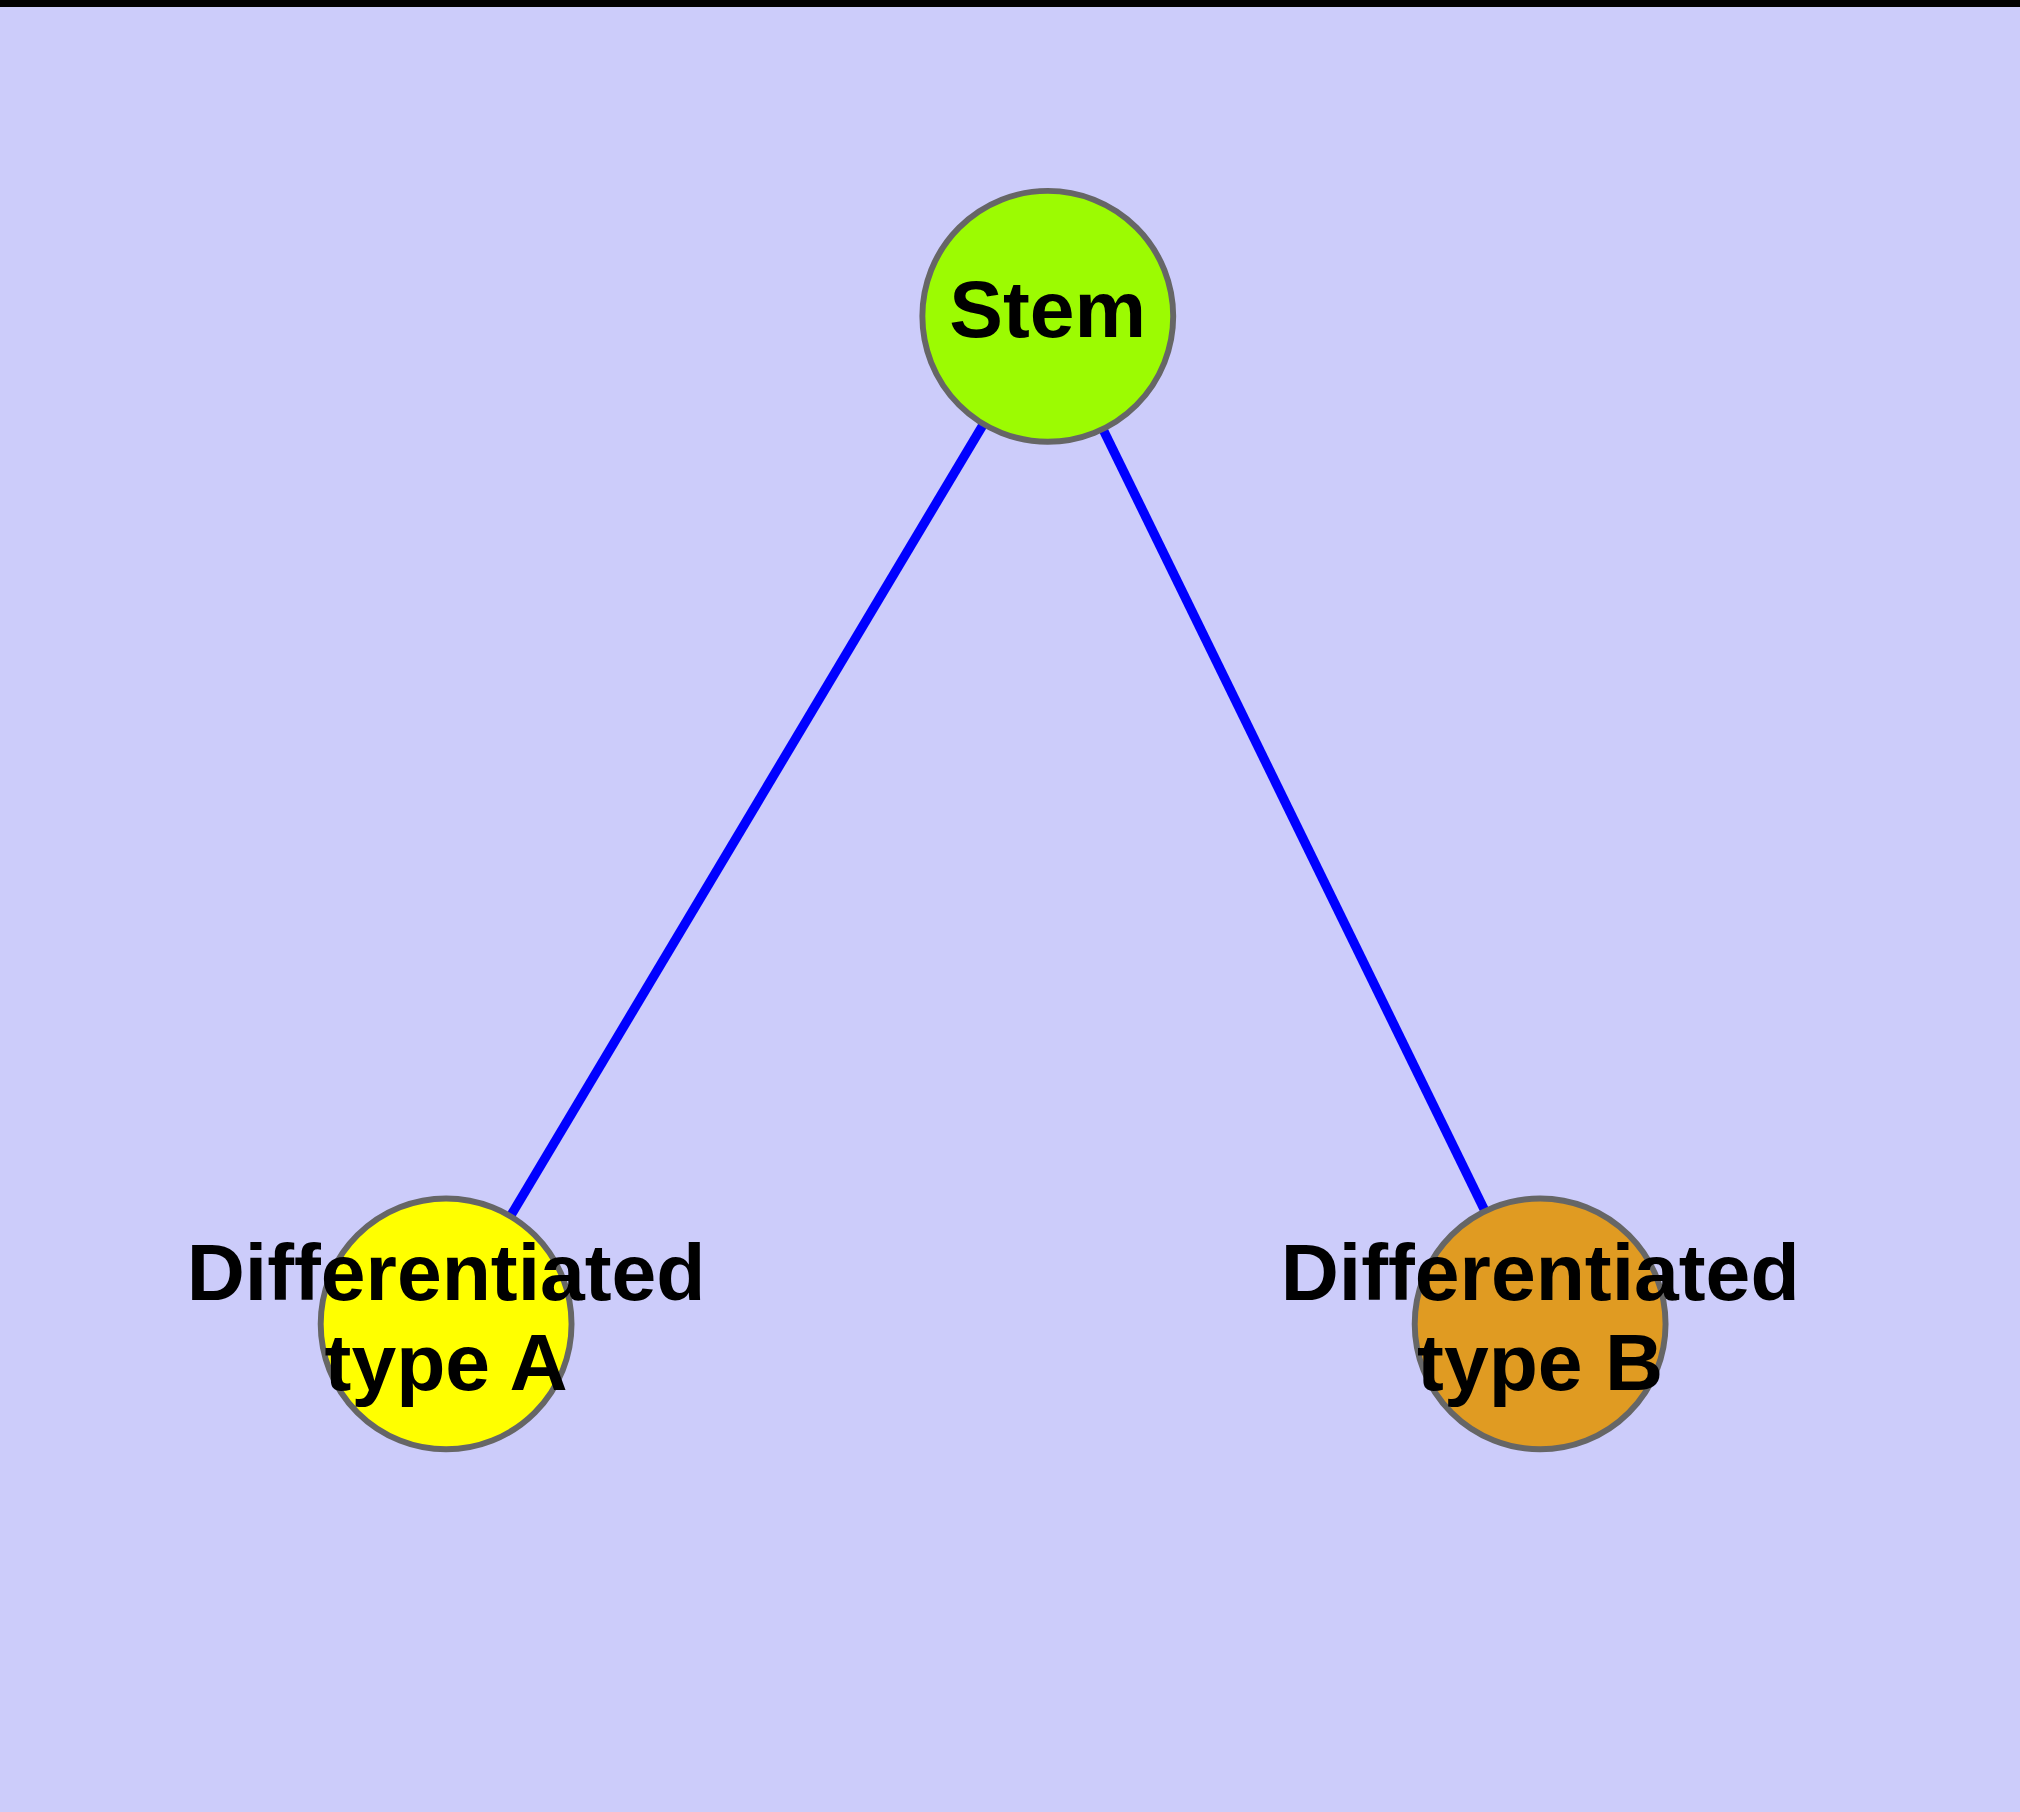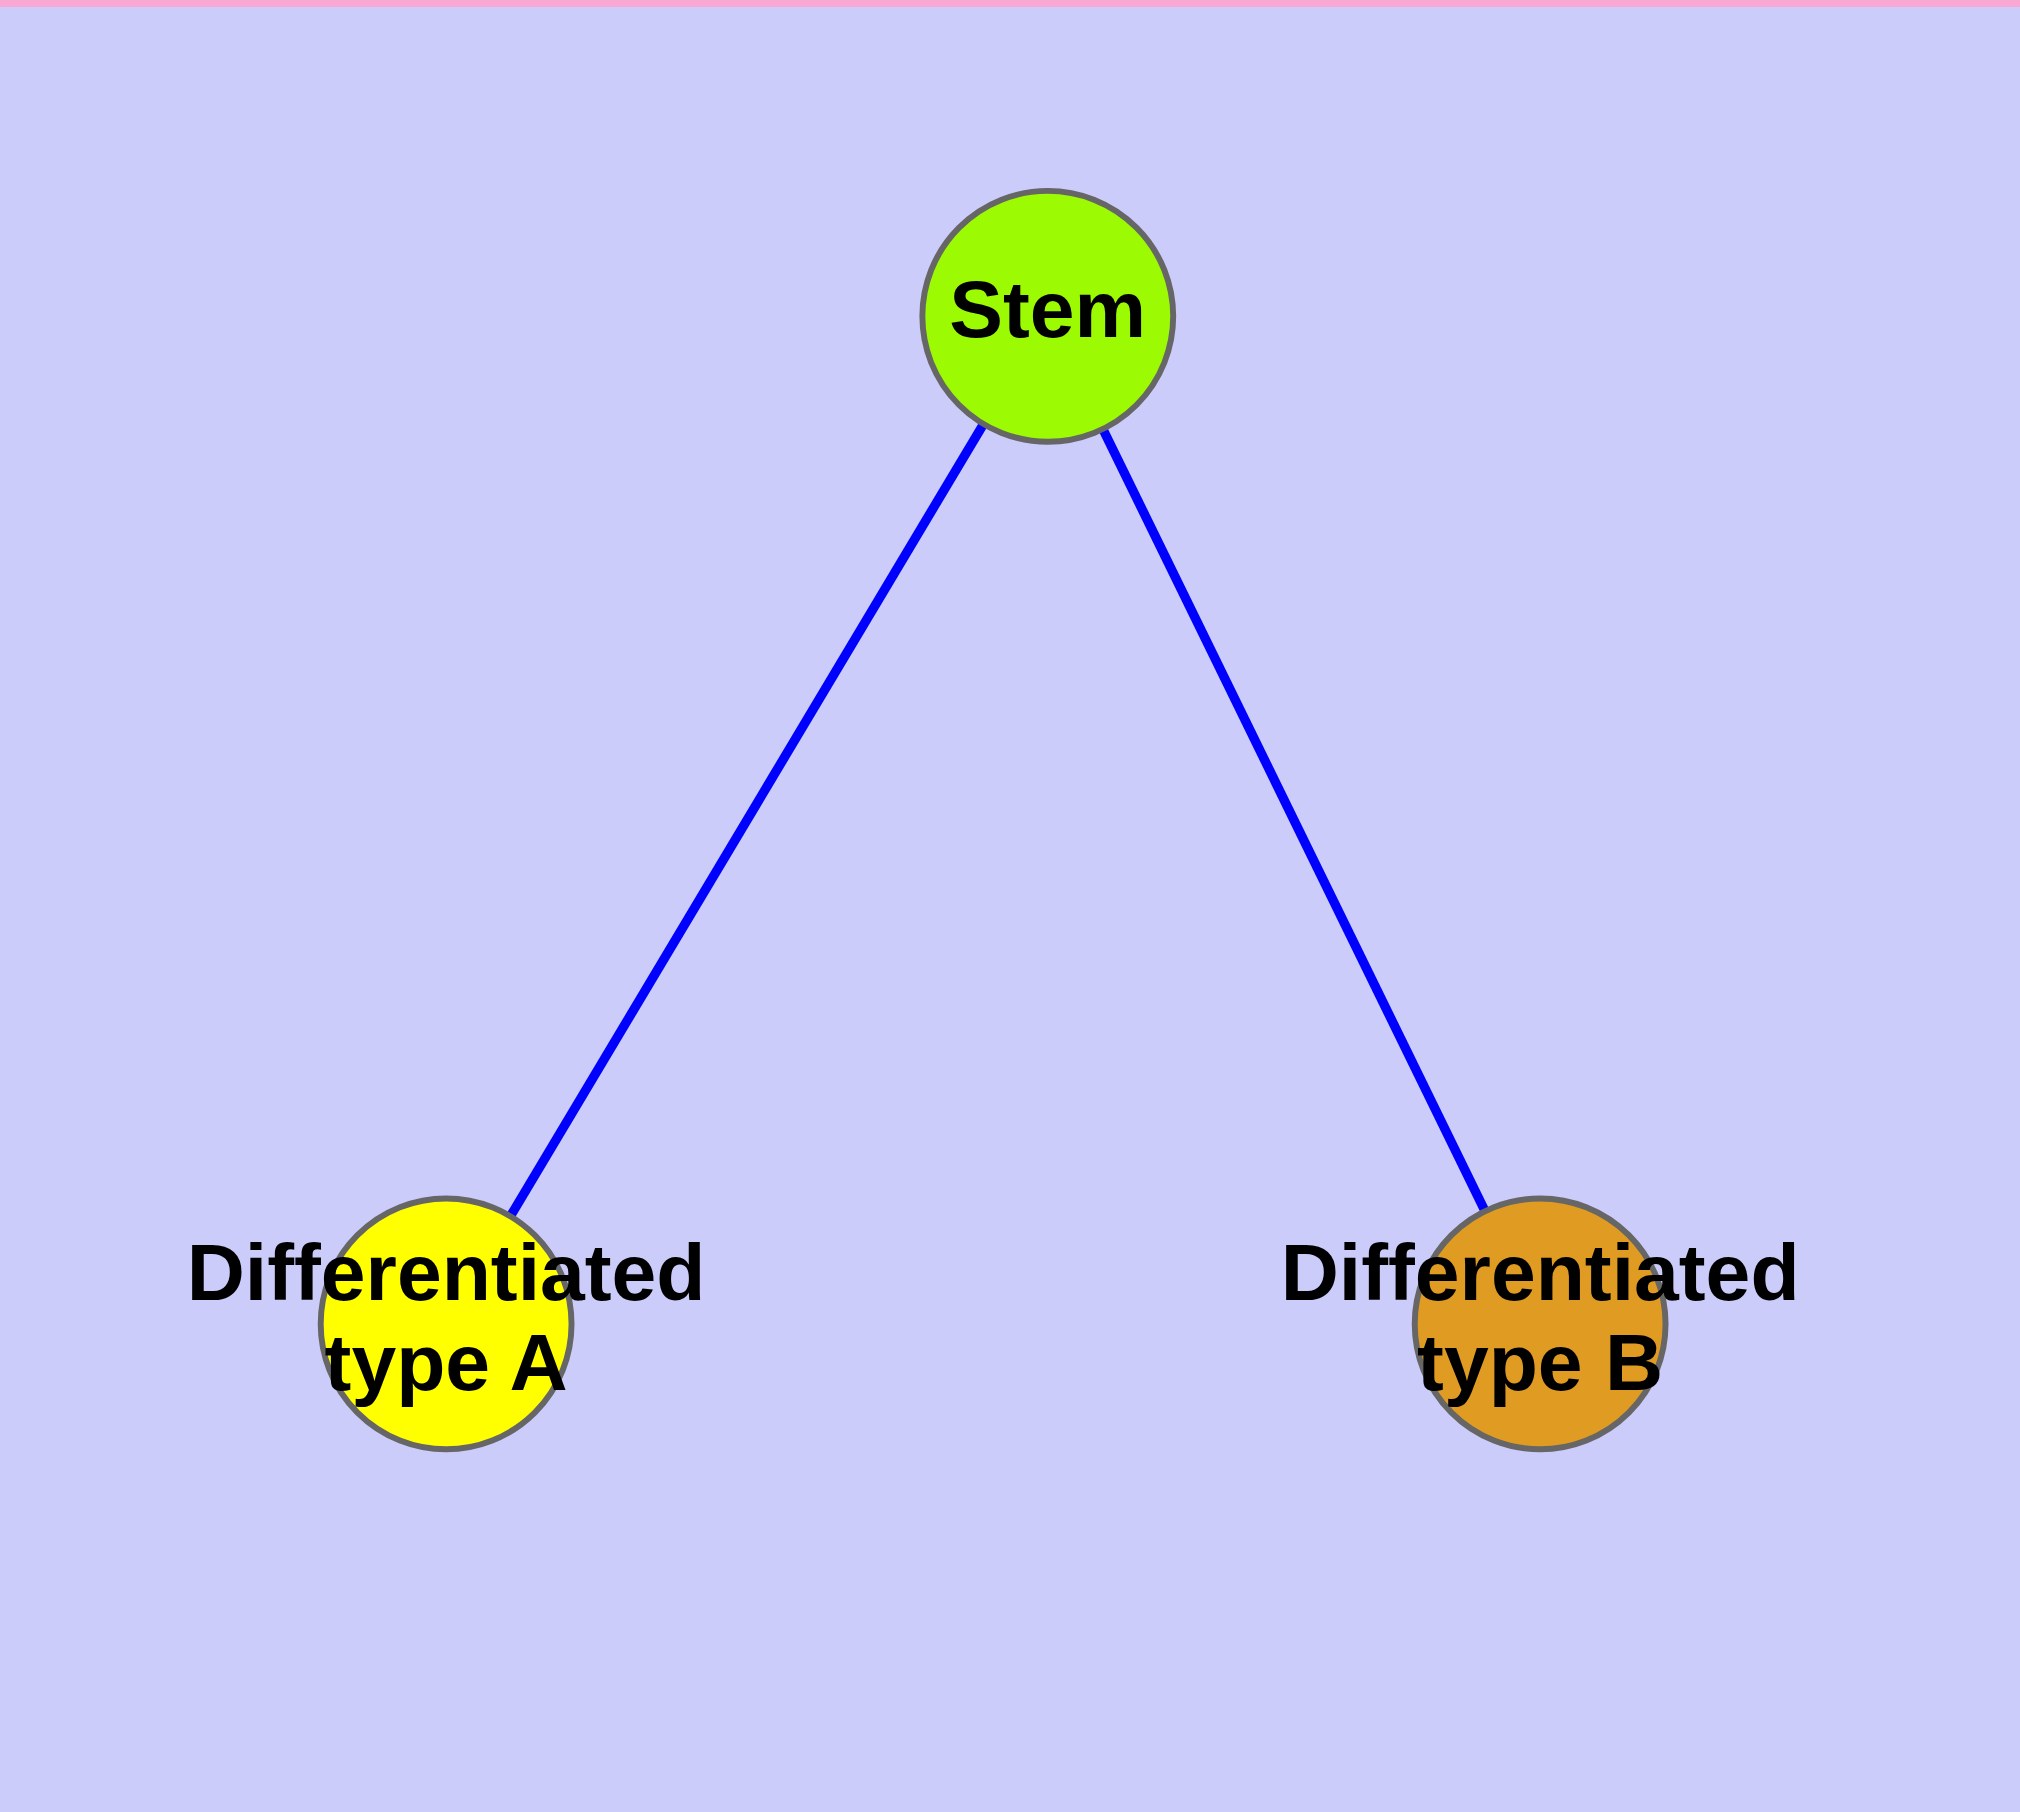--- a/index.html
+++ b/index.html
@@ -11,21 +11,21 @@
   body {
     width: 2021px;
     height: 1812px;
     overflow: hidden;
     font-family: "Liberation Sans", "DejaVu Sans", sans-serif;
   }
   #canvas {
     position: relative;
     width: 2021px;
     height: 1420px;
-    background: #f9a8d4;
+    background: #000000;
   }
   #plot-area {
     position: absolute;
     left: 0;
     top: 6.8px;
     width: 2021px;
     height: 1805px;
     background: #ccccfa;
     overflow: hidden;
   }

